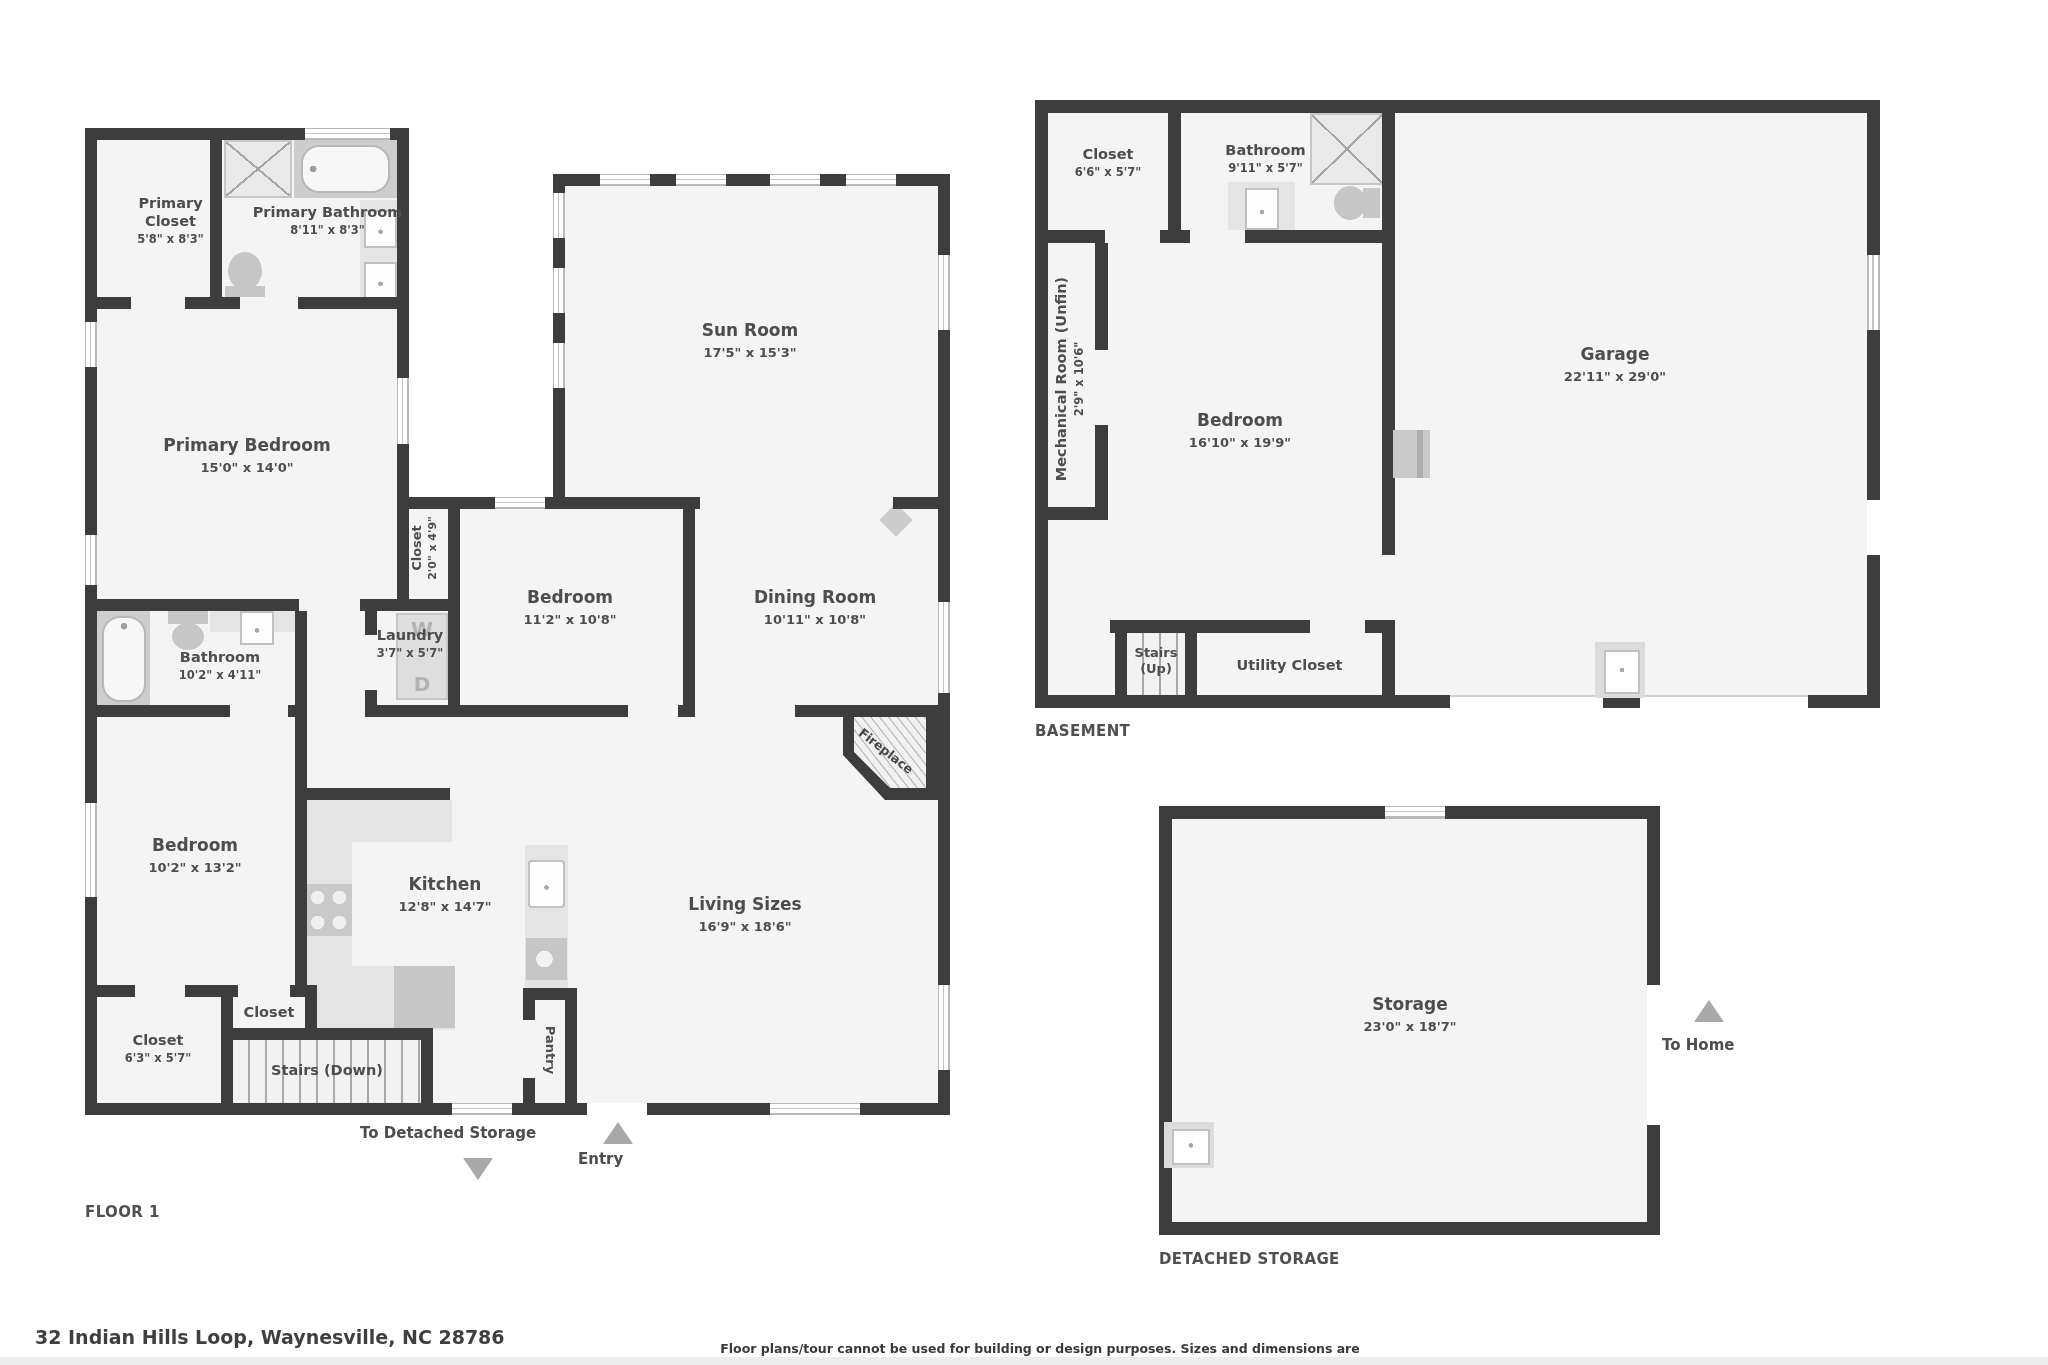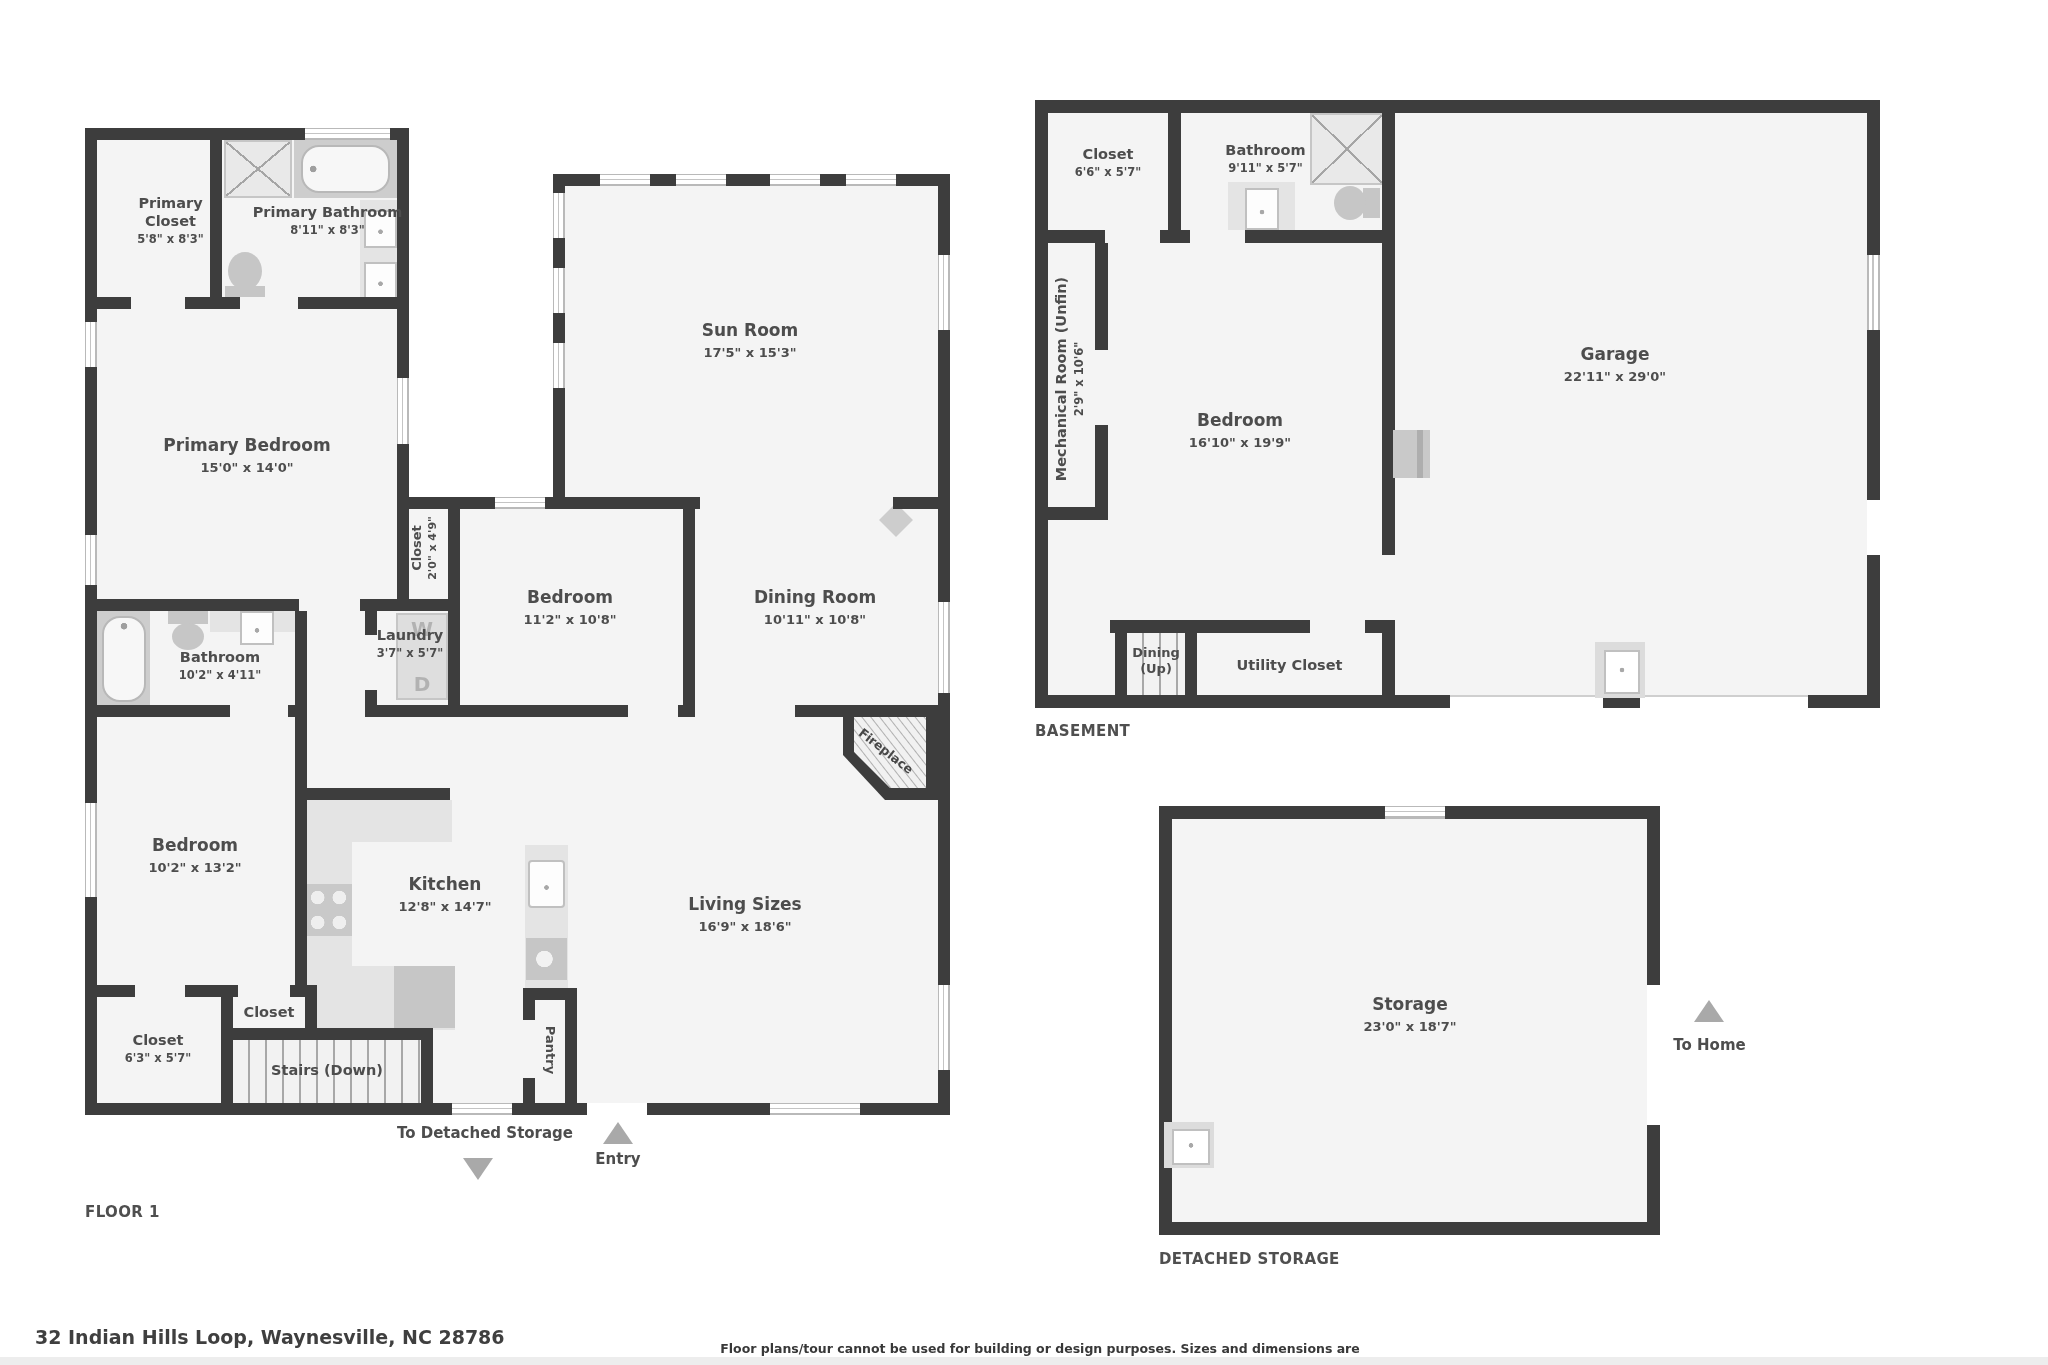--- a/index.html
+++ b/index.html
@@ -15,21 +15,21 @@
   .gi{background:#f4f4f4;}
   .go{background:#fff;}
   .gdoor{background:#fff;border-top:2px solid #cfcfcf;}
   .lbl{position:absolute;display:flex;flex-direction:column;align-items:center;justify-content:center;
        color:#4d4d4d;text-align:center;}
   .nm{font-size:17px;font-weight:700;line-height:1.25;}
   .dm{font-size:13px;font-weight:700;margin-top:3px;}
   .sm .nm{font-size:14.5px;}
   .sm .dm{font-size:11.5px;margin-top:2px;}
   .plan-lbl{position:absolute;font-size:15px;font-weight:700;color:#4f4f4f;letter-spacing:.4px;}
-  .ann{position:absolute;font-size:15px;font-weight:700;color:#4d4d4d;text-align:center;}
+  .ann{position:absolute;font-size:15px;font-weight:700;color:#4d4d4d;text-align:left;}
   .tri-up{position:absolute;width:0;height:0;border-left:15px solid transparent;border-right:15px solid transparent;border-bottom:22px solid #a9a9a9;}
   .tri-down{position:absolute;width:0;height:0;border-left:15px solid transparent;border-right:15px solid transparent;border-top:22px solid #a9a9a9;}
   .shower{position:absolute;border:2px solid #c6c6c6;background:
     linear-gradient(to top right,transparent calc(50% - 1px),#a5a5a5 calc(50% - 1px) calc(50% + 1px),transparent calc(50% + 1px)),
     linear-gradient(to bottom right,transparent calc(50% - 1px),#a5a5a5 calc(50% - 1px) calc(50% + 1px),transparent calc(50% + 1px)),#e9e9e9;}
   .tubsur{position:absolute;background:#cdcdcd;}
   .tub{position:absolute;border:2px solid #b8b8b8;border-radius:18px;}
   .tubh{background:radial-gradient(circle at 12% 50%,#9f9f9f 3px,transparent 3.6px),#f7f7f7;}
   .tubv{background:radial-gradient(circle at 50% 10%,#9f9f9f 3px,transparent 3.6px),#f7f7f7;}
   .toilet-b{position:absolute;background:#c6c6c6;border-radius:50%;}
@@ -294,21 +294,21 @@
     </div>
     <div class="lbl" style="left:1140px;top:398px;width:200px;height:64px">
       <div class="nm">Bedroom</div>
       <div class="dm">16'10" x 19'9"</div>
     </div>
     <div class="lbl" style="left:1515px;top:332px;width:200px;height:64px">
       <div class="nm">Garage</div>
       <div class="dm">22'11" x 29'0"</div>
     </div>
     <div class="lbl sm" style="left:1124px;top:630px;width:64px;height:62px">
-      <div class="nm" style="font-size:13px">Dining (Up)</div>
+      <div class="nm" style="font-size:13px">Stairs (Up)</div>
     </div>
     <div class="lbl sm" style="left:1197px;top:650px;width:185px;height:30px">
       <div class="nm">Utility Closet</div>
     </div>
     <div class="plan-lbl" style="left:1035px;top:722px">BASEMENT</div>
   </div>
 
   <div>
     <div class="rm" style="left:1159px;top:806px;width:501px;height:429px"></div>
 

